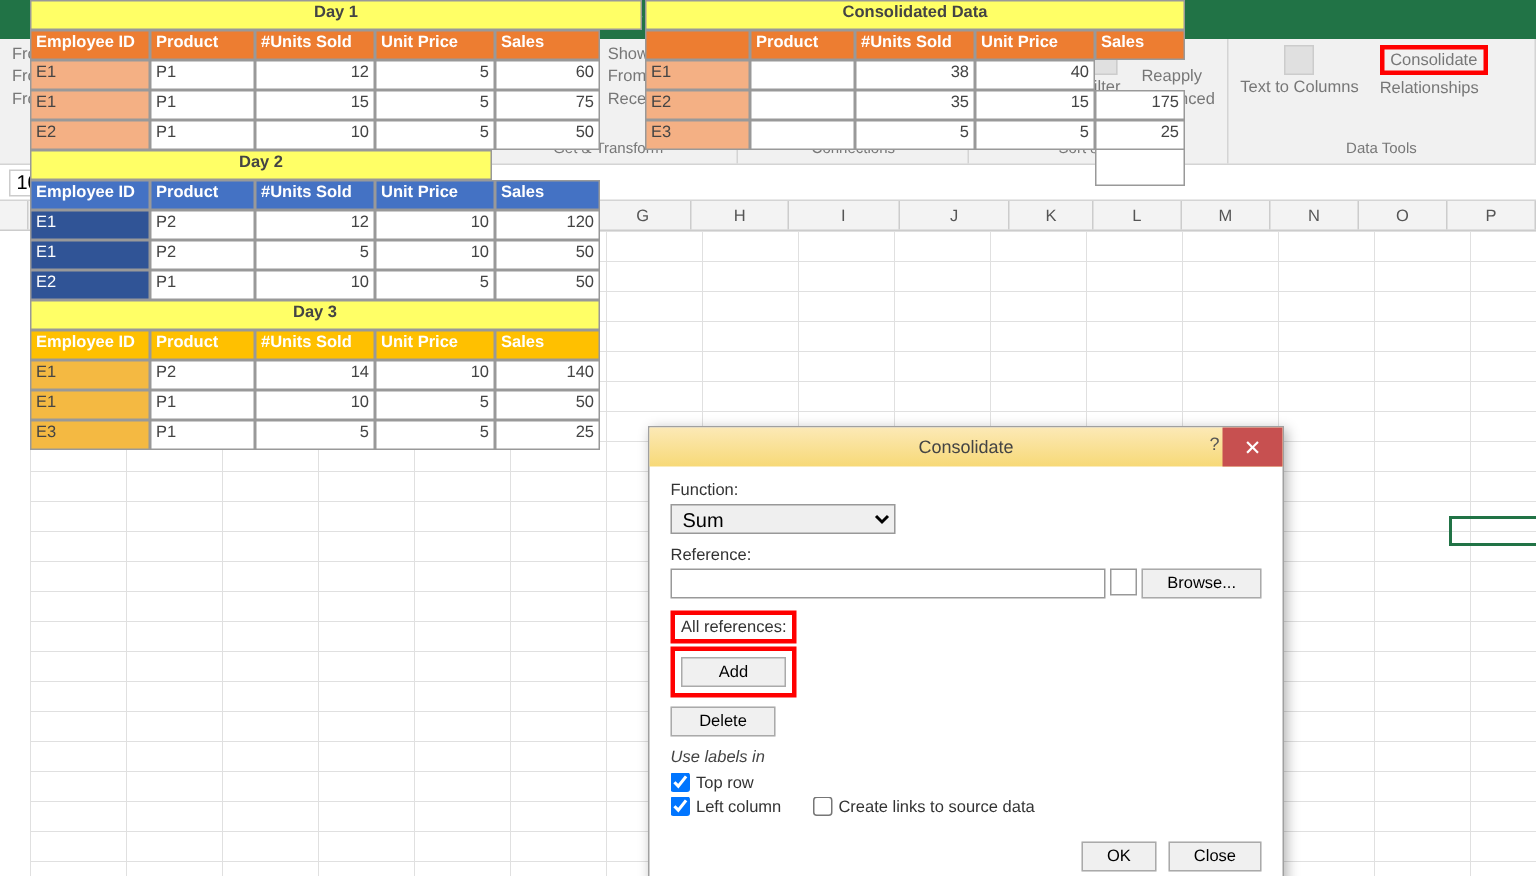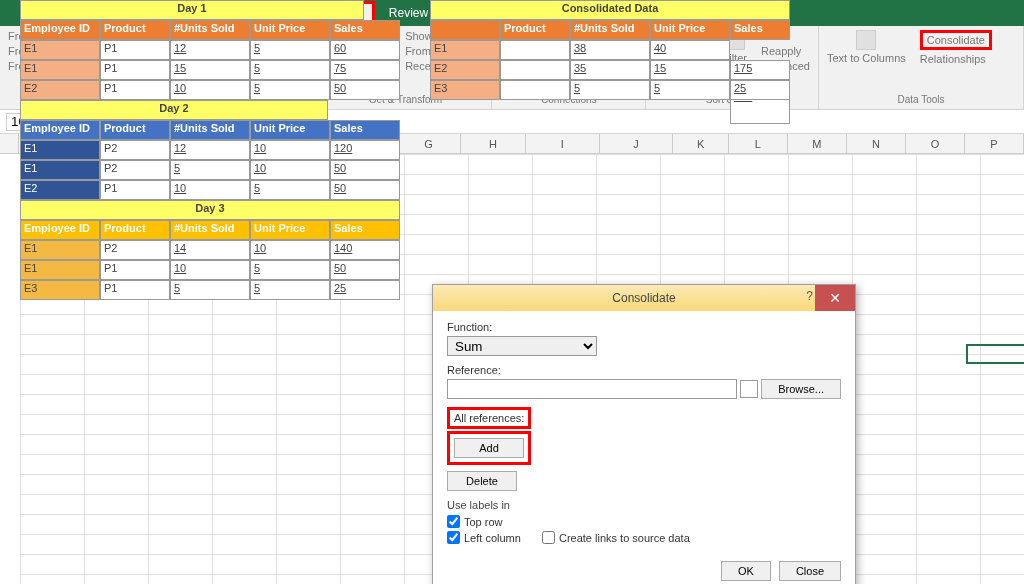--- a/index.html
+++ b/index.html
@@ -35,36 +35,36 @@
 .row-h { width: 20px; }
 .sheet { position: absolute; left: 20px; top: 0; }
 .cell { position: absolute; border: 1px solid #999; background: #fff; padding: 1px 3px; font-size: 11px; overflow: hidden; white-space: nowrap; }
 .yellow { background: #ffff66; font-weight: bold; text-align: center; }
 .orange-h { background: #ed7d31; color: #fff; font-weight: bold; }
 .orange-c { background: #f4b084; }
 .blue-h { background: #4472c4; color: #fff; font-weight: bold; }
 .blue-c { background: #305496; color: #fff; }
 .gold-h { background: #ffc000; color: #fff; font-weight: bold; }
 .gold-c { background: #f4b942; }
-.num { text-align: left; text-decoration: underline; }
+.num { text-align: right; }
 
 
 .gridbg { position:absolute; left:20px; top:154px; width:1004px; height:430px;
   background-image: linear-gradient(to right,#e0e0e0 1px,transparent 1px),linear-gradient(to bottom,#e0e0e0 1px,transparent 1px);
   background-size: 64px 20px; }
 
 
 .dialog { position: absolute; left: 432px; top: 284px; width: 424px; background: #fff; border: 1px solid #a0a0a0; box-shadow: 2px 2px 8px rgba(0,0,0,.3); }
 .dlg-title { background: linear-gradient(#fce9b6,#f7d977); height: 26px; display: flex; align-items: center; justify-content: center; position: relative; font-size: 12px; }
 .dlg-close { position: absolute; right: 0; top: 0; width: 40px; height: 26px; background: #c75050; color: #fff; display: flex; align-items: center; justify-content: center; font-size: 14px; }
 .dlg-help { position: absolute; right: 42px; top: 4px; color: #555; }
 .dlg-body { padding: 10px 14px 12px; font-size: 11px; }
 .dlg-body label { display: block; margin-bottom: 3px; color: #333; }
 .dlg-body select, .dlg-body input[type=text] { border: 1px solid #999; height: 20px; padding: 0 3px; }
-.ref-row { display: flex; gap: 3px; margin-bottom: 8px; align-items: center; }
+.ref-row { display: flex; gap: 3px; margin-bottom: 8px; }
 .ref-row input { flex: 1; }
 .btn { background: #f0f0f0; border: 1px solid #aaa; padding: 3px 16px; font-size: 11px; cursor: pointer; }
 .refs-box { border: 1px solid #999; height: 56px; padding: 2px 4px; font-size: 11px; overflow: auto; }
 .right-btns { display: flex; flex-direction: column; gap: 6px; }
 .all-refs-row { display: flex; gap: 6px; align-items: flex-start; }
 .chk-row { margin-top: 8px; }
 .chk-row label { display: inline-flex; align-items: center; gap: 4px; margin-right: 18px; }
 .dlg-foot { display: flex; justify-content: flex-end; gap: 8px; margin-top: 14px; }
 
 
@@ -191,21 +191,21 @@
     <div class="ch" style="width: 64px;">L</div>
     <div class="ch" style="width: 64px;">M</div>
     <div class="ch" style="width: 64px;">N</div>
     <div class="ch" style="width: 64px;">O</div>
     <div class="ch" style="width: 64px;">P</div>
   </div>
 
 <div class="gridbg"></div>
 
 <div class="sheet" id="sheet">
-    <div class="cell yellow" style="left: 0px; top: 0px; width: 344px; height: 20px;">Day 1</div>
+    <div class="cell yellow" style="left: 0px; top: 0px; width: 408px; height: 20px;">Day 1</div>
     <div class="cell orange-h" style="left: 0px; top: 20px; width: 80px; height: 20px;">Employee ID</div>
     <div class="cell orange-h" style="left: 80px; top: 20px; width: 70px; height: 20px;">Product</div>
     <div class="cell orange-h" style="left: 150px; top: 20px; width: 80px; height: 20px;">#Units Sold</div>
     <div class="cell orange-h" style="left: 230px; top: 20px; width: 80px; height: 20px;">Unit Price</div>
     <div class="cell orange-h" style="left: 310px; top: 20px; width: 70px; height: 20px;">Sales</div>
     <div class="cell orange-c" style="left: 0px; top: 40px; width: 80px; height: 20px;">E1</div>
     <div class="cell " style="left: 80px; top: 40px; width: 70px; height: 20px;">P1</div>
     <div class="cell num" style="left: 150px; top: 40px; width: 80px; height: 20px;">12</div>
     <div class="cell num" style="left: 230px; top: 40px; width: 80px; height: 20px;">5</div>
     <div class="cell num" style="left: 310px; top: 40px; width: 70px; height: 20px;">60</div>
@@ -308,21 +308,21 @@
     </div>
     <div class="all-refs-row">
       <div class="right-btns">
         <div style="border:3px solid red; padding:4px;">
           <button class="btn" style="width:70px;">Add</button>
         </div>
         <button class="btn" style="width:70px;">Delete</button>
       </div>
     </div>
     <div class="chk-row">
-      <div style="margin-bottom:4px;">Use labels in</div>
+      <div style="margin-bottom:4px;font-style:italic;">Use labels in</div>
       <label>
           <input type="checkbox" checked="" style=""> 
           <span>Top row</span>
         </label><br>
       <label>
           <input type="checkbox" checked="" style=""> 
           <span>Left column</span>
         </label>
       <label>
           <input type="checkbox" style=""> 

